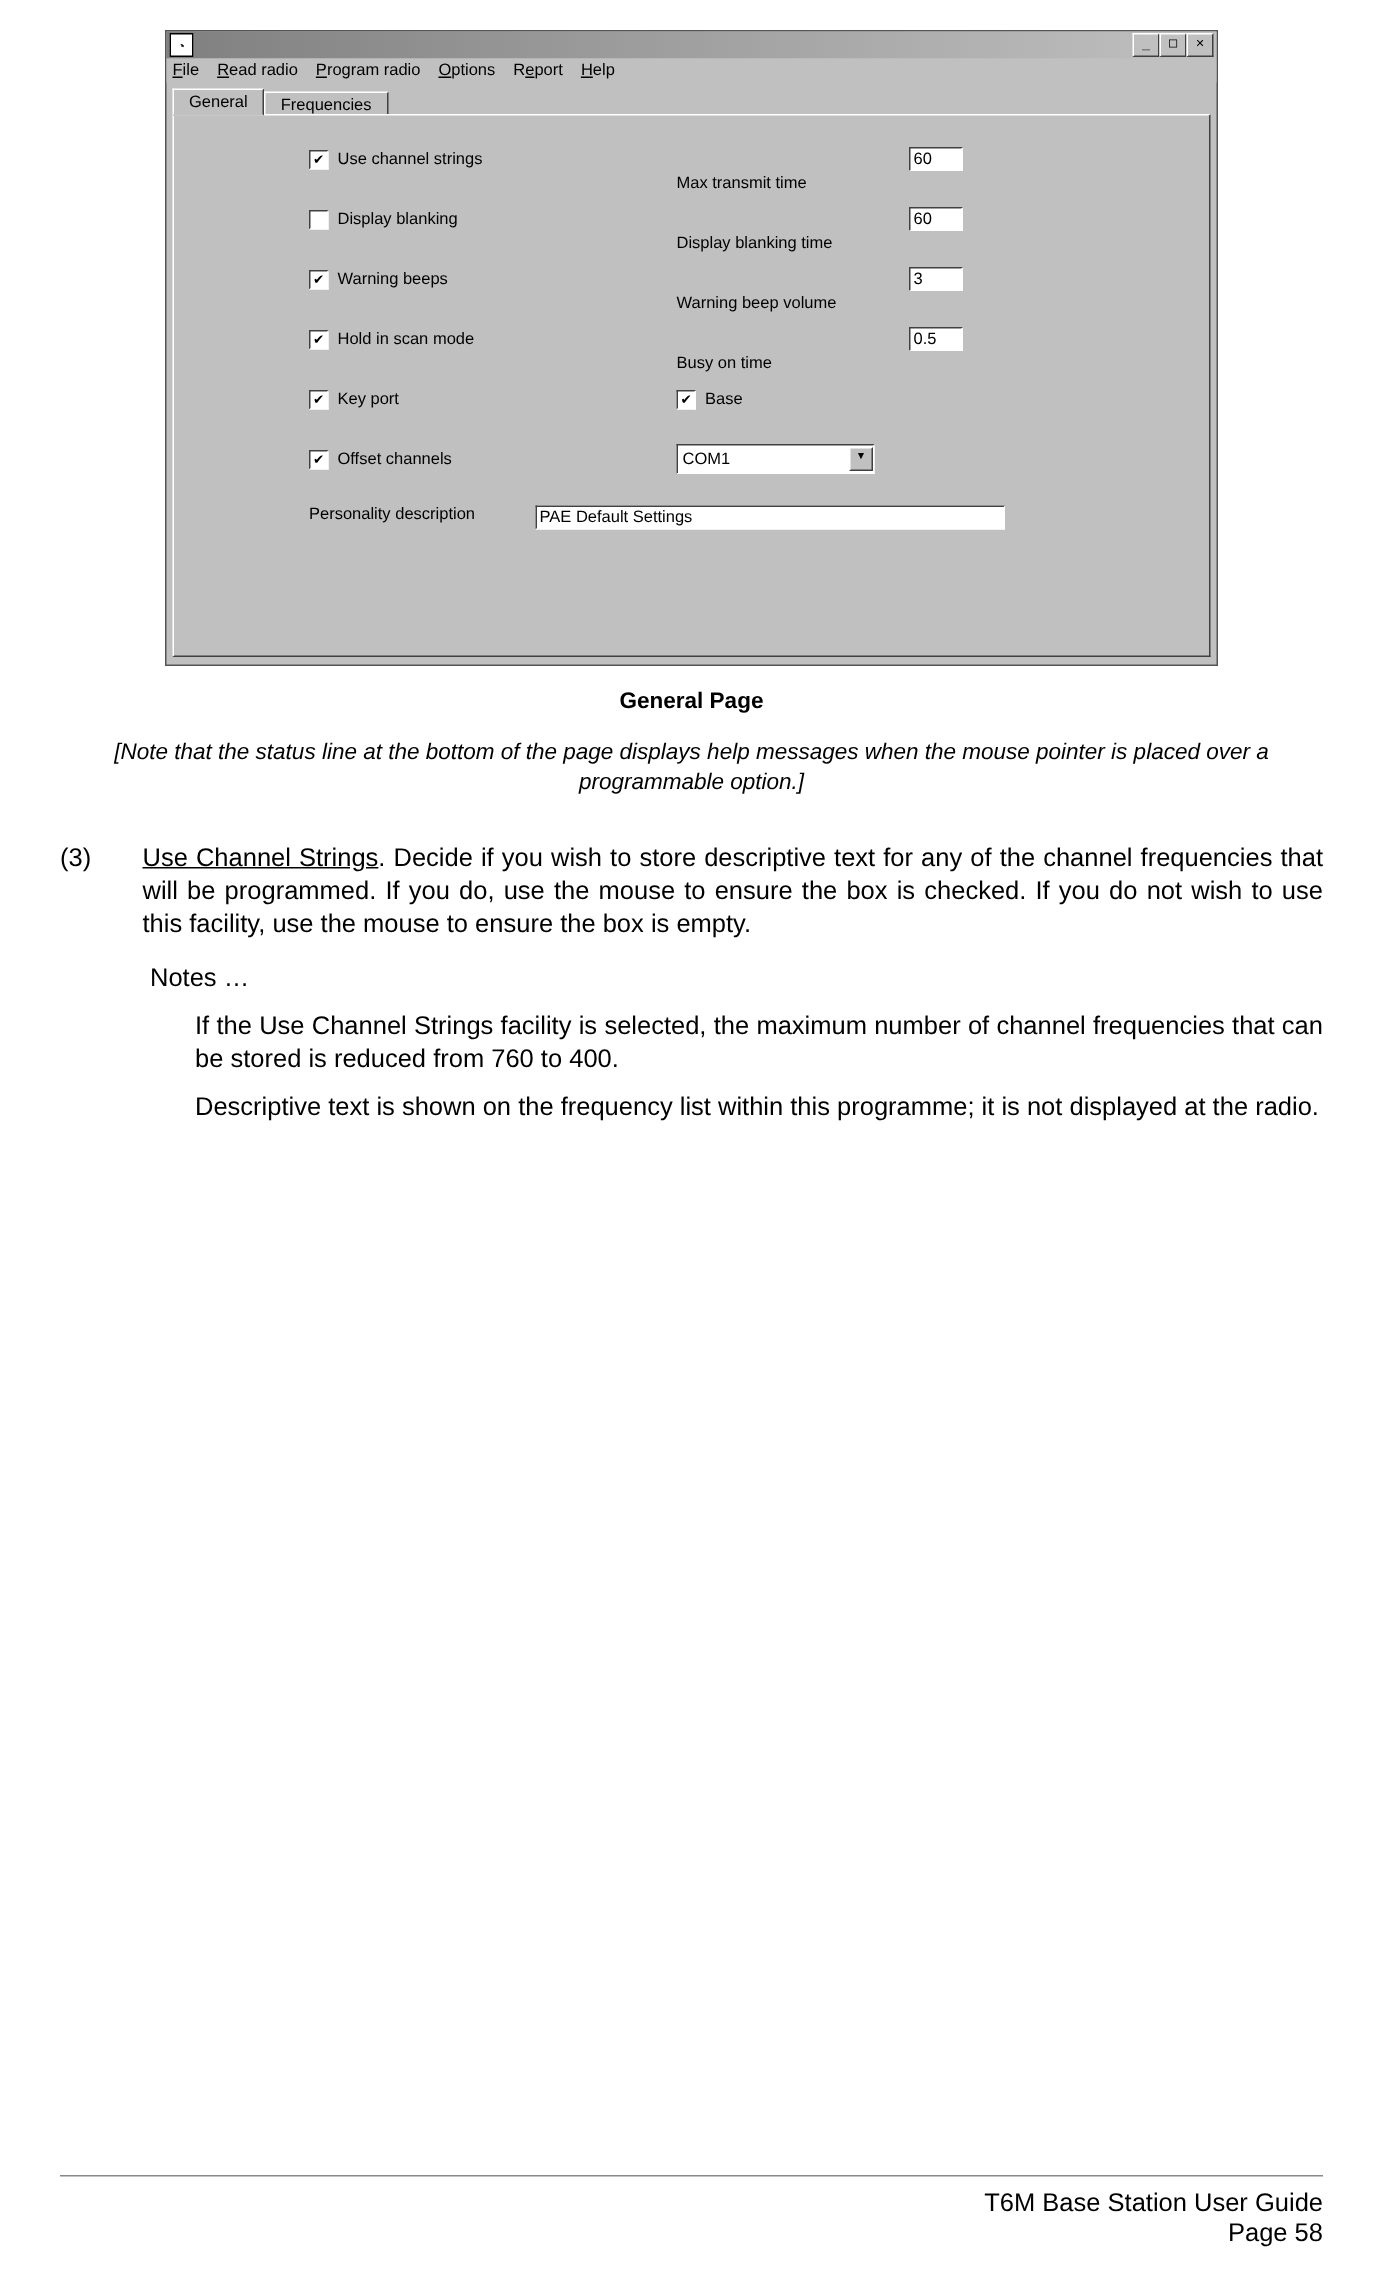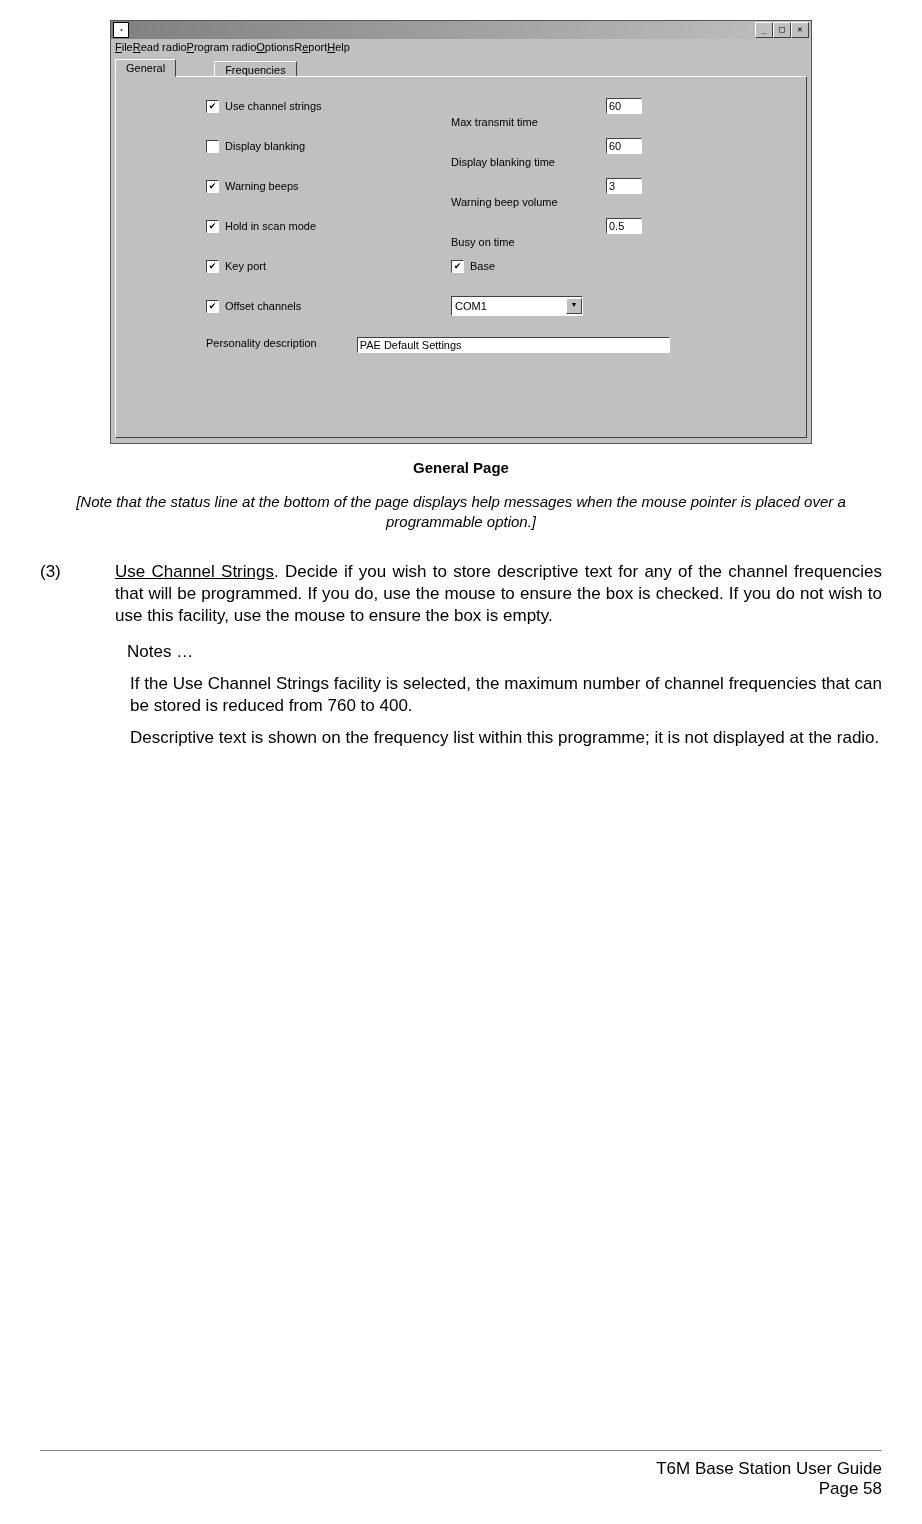--- a/index.html
+++ b/index.html
@@ -48,20 +48,21 @@
     border-color: #fff #404040 #404040 #fff;
     font-size: 9px;
     line-height: 12px;
     text-align: center;
     font-family: "Marlett", monospace;
   }
   .menubar {
     background: #c0c0c0;
     padding: 2px 4px;
     display: flex;
+    gap: 12px;
     font-size: 11px;
   }
   .menubar span u {
     text-decoration: underline;
   }
   .tab-strip {
     display: flex;
     padding: 4px 4px 0 4px;
   }
   .tab {
@@ -72,21 +73,20 @@
     font-size: 11px;
     position: relative;
   }
   .tab.active {
     border-bottom: 1px solid #c0c0c0;
     z-index: 2;
   }
   .tab.inactive {
     border-color: #fff #404040 #404040 #fff;
     top: 2px;
-    margin-left: 38px;
   }
   .tab-panel {
     border: 1px solid;
     border-color: #fff #404040 #404040 #fff;
     margin: 0 4px 4px 4px;
     padding: 20px 30px 60px 90px;
     background: #c0c0c0;
     position: relative;
     top: -1px;
   }
@@ -182,27 +182,26 @@
   .numbered {
     display: flex;
     margin-bottom: 14px;
   }
   .num-col {
     width: 55px;
   }
   .text-col {
     flex: 1;
     text-align: justify;
-    margin-left: 20px;
   }
   .underline-term {
     text-decoration: underline;
   }
   .notes-label {
-    margin-left: 87px;
+    margin-left: 60px;
     margin-bottom: 10px;
   }
   .note-para {
     margin-left: 90px;
     margin-bottom: 10px;
     text-align: justify;
   }
   .footer {
     position: fixed;
     bottom: 25px;

